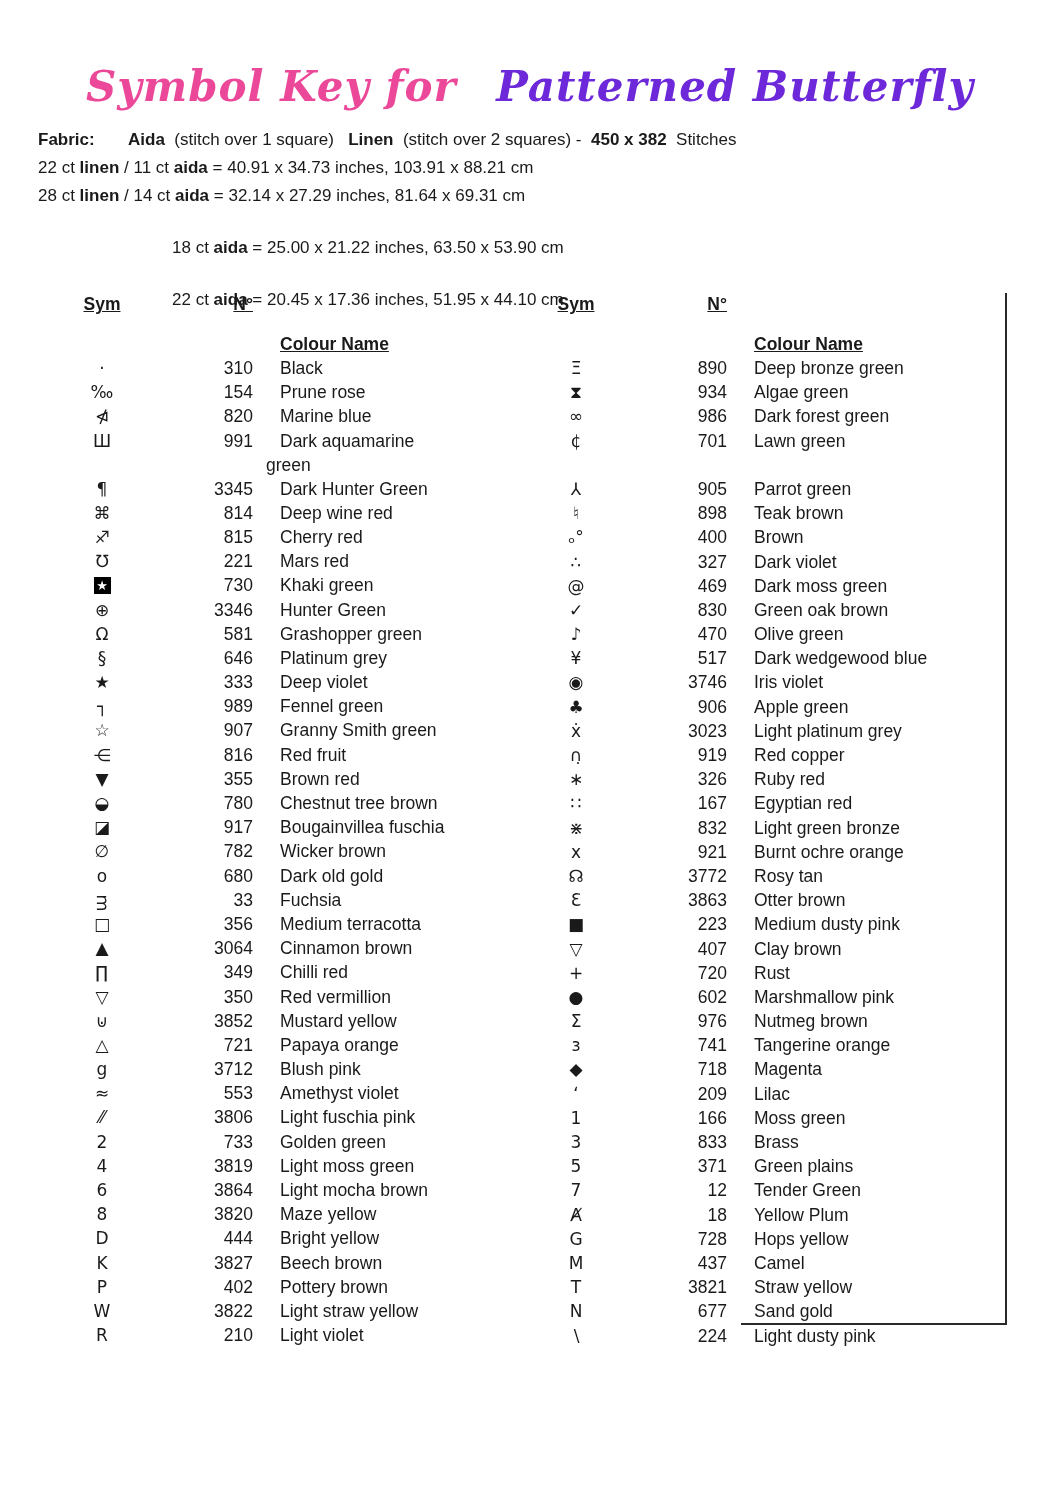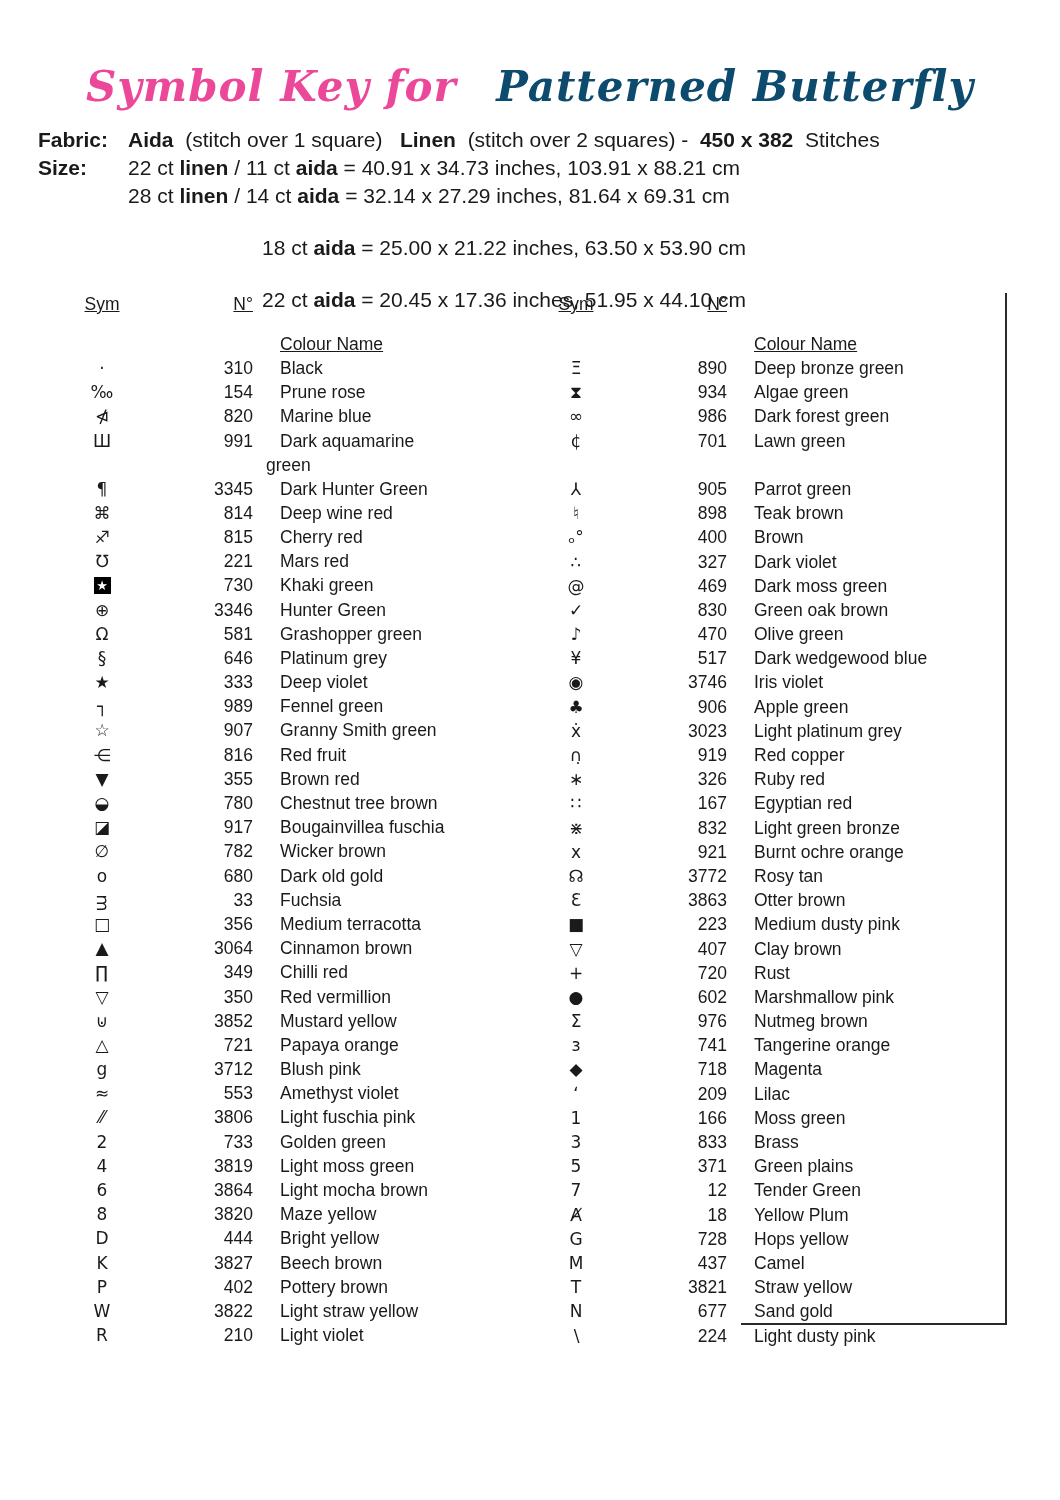--- a/index.html
+++ b/index.html
@@ -14,44 +14,44 @@
   
   .title{
     position:absolute;top:62px;left:0;width:100%;
     text-align:center;
     font-family:"DejaVu Serif", serif;
     font-style:italic;font-weight:bold;
     font-size:42px;letter-spacing:1px;
     white-space:nowrap;
   }
   .title .t-black{color:#ec4899;}
-  .title .t-red{color:#0c4a6e;margin-left:24px;}
+  .title .t-red{color:#6d28d9;margin-left:24px;}
   
   .info{
     position:absolute;left:38px;top:126px;
-    font-size:21px;line-height:28px;
+    font-size:17px;line-height:28px;
   }
   .info-row{display:flex;}
   .info-label{font-weight:bold;width:90px;flex:0 0 90px;}
   .b{font-weight:bold;}
   .size-lines{display:flex;flex-direction:column;}
   .size-line.indent{margin-left:134px;margin-top:24px;}
   
   .key-table{
     position:absolute;top:292px;
     display:grid;
     grid-template-columns:88px 80px 210px;
     column-gap:27px;
     grid-auto-rows:minmax(24.2px,auto);
     font-size:17.5px;line-height:24px;
   }
   #left-table{left:58px;}
   #right-table{left:532px;}
   .krow{display:contents;}
-  .h-sym,.h-n,.h-name{font-weight:normal;text-decoration:underline;}
+  .h-sym,.h-n,.h-name{font-weight:bold;text-decoration:underline;}
   .h-sym{text-align:center;}
   .h-n{text-align:right;}
   .h-name{text-align:left;margin-top:40px;}
   .c-sym{
     text-align:center;
     font-family:"DejaVu Sans", sans-serif;
     font-size:17px;
   }
   .c-n{text-align:right;}
   .c-name{text-align:left;}
@@ -81,21 +81,20 @@
       <span>
         <span class="b">Aida</span>&nbsp;
         <span>(stitch over 1 square)</span>&nbsp;&nbsp;
         <span class="b">Linen</span>&nbsp;
         <span>(stitch over 2 squares) -</span>&nbsp;
         <span class="b">450 x 382</span>&nbsp;
         <span>Stitches</span>
       </span>
     </div>
     <div class="info-row">
-      <span class="info-label">Size:</span>
       <span class="size-lines">
         <span class="size-line">
           <span>22 ct </span><span class="b">linen</span><span> / 11 ct </span><span class="b">aida</span><span> = 40.91 x 34.73 inches, 103.91 x 88.21 cm</span>
         </span>
         <span class="size-line">
           <span>28 ct </span><span class="b">linen</span><span> / 14 ct </span><span class="b">aida</span><span> = 32.14 x 27.29 inches, 81.64 x 69.31 cm</span>
         </span>
         <span class="size-line indent">
           <span>18 ct </span><span class="b">aida</span><span> = 25.00 x 21.22 inches, 63.50 x 53.90 cm</span>
         </span>

